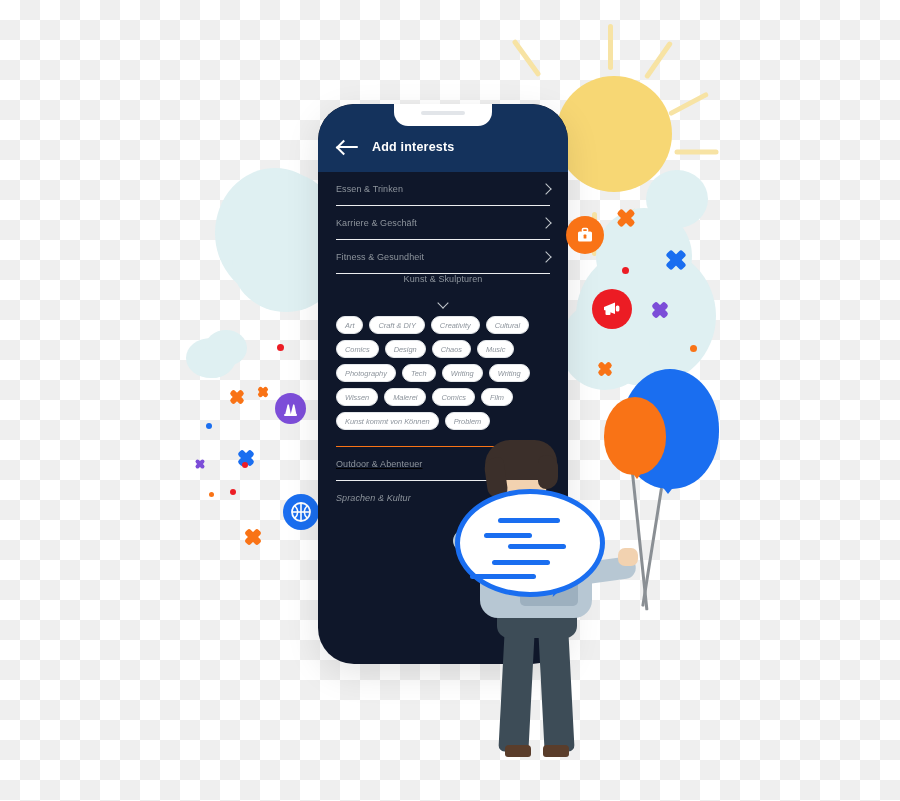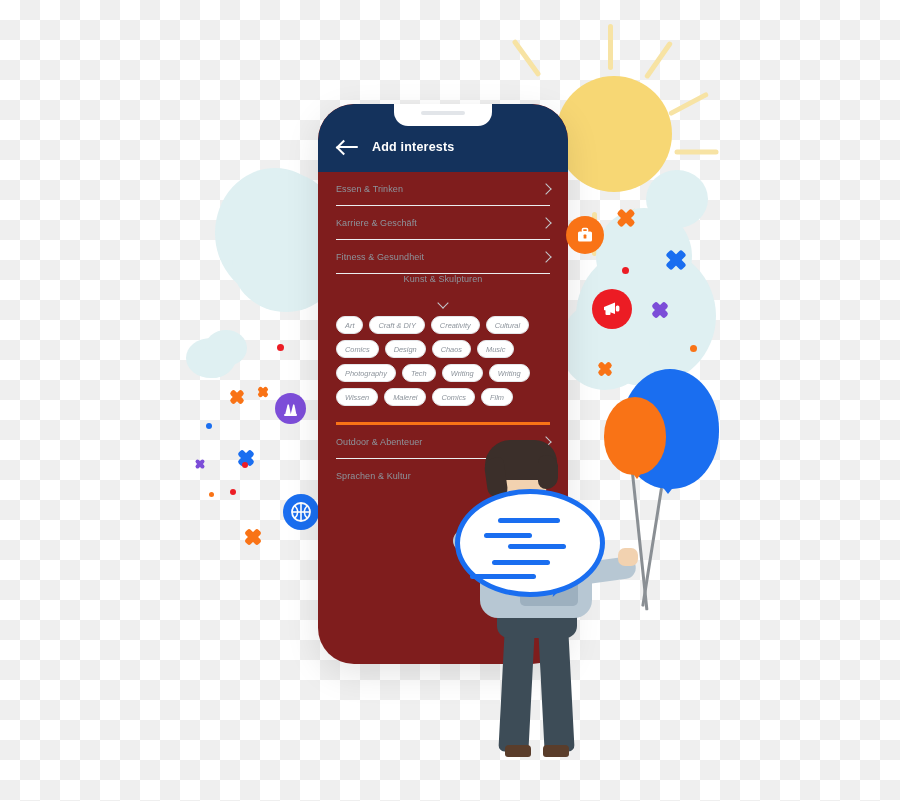--- a/index.html
+++ b/index.html
@@ -29,21 +29,21 @@
   .blob.c3{left:646px;top:170px;width:62px;height:58px;}
   .blob.c4{left:560px;top:300px;width:90px;height:90px;}
 
   
   .sun-core{left:556px;top:76px;width:116px;height:116px;border-radius:50%;background:#f7d774;}
   .ray{position:absolute;background:#f7e3a4;border-radius:4px;transform-origin:50% 50%;}
 
   
   .phone{
     position:absolute;left:318px;top:104px;width:250px;height:560px;
-    background:#7f1d1d;border-radius:36px;
+    background:#0f172a;border-radius:36px;
     box-shadow:0 10px 34px rgba(0,0,0,.10);
     overflow:hidden;
   }
   .phone-header{
     position:absolute;left:0;top:0;width:100%;height:68px;background:#14325c;
     border-radius:36px 36px 0 0;
   }
   .notch{
     position:absolute;left:50%;top:0;transform:translateX(-50%);
     width:98px;height:22px;background:#ffffff;border-radius:0 0 14px 14px;
@@ -243,30 +243,34 @@
           <span class="tag">Tech</span>
           <span class="tag">Writing</span>
           <span class="tag">Writing</span>
         </div>
         <div class="tagrow">
           <span class="tag">Wissen</span>
           <span class="tag">Malerei</span>
           <span class="tag">Comics</span>
           <span class="tag">Film</span>
         </div>
+        <div class="tagrow">
+          <span class="tag">Kunst kommt von Können</span>
+          <span class="tag">Problem</span>
+        </div>
       </div>
 
       <div class="divider-gap"></div>
 
-      <div class="cat-row" style="border-top:3px solid #f97316;">
+      <div class="cat-row" style="border-top:1px solid #f97316;text-decoration:underline;">
         <span class="cat-label">Outdoor &amp; Abenteuer</span>
         <span class="chev"></span>
       </div>
 
-      <div class="cat-row" style="border-bottom:none;">
+      <div class="cat-row" style="border-bottom:none;font-style:italic;">
         <span class="cat-label">Sprachen &amp; Kultur</span>
         <span class="chev"></span>
       </div>
 
     </div>
   </div>
 
   <div class="badge orange">
     <svg width="18" height="18" viewBox="0 0 18 18" aria-hidden="true">
       <rect x="2" y="5.5" width="14" height="10" rx="1.6" fill="#ffffff"></rect>

